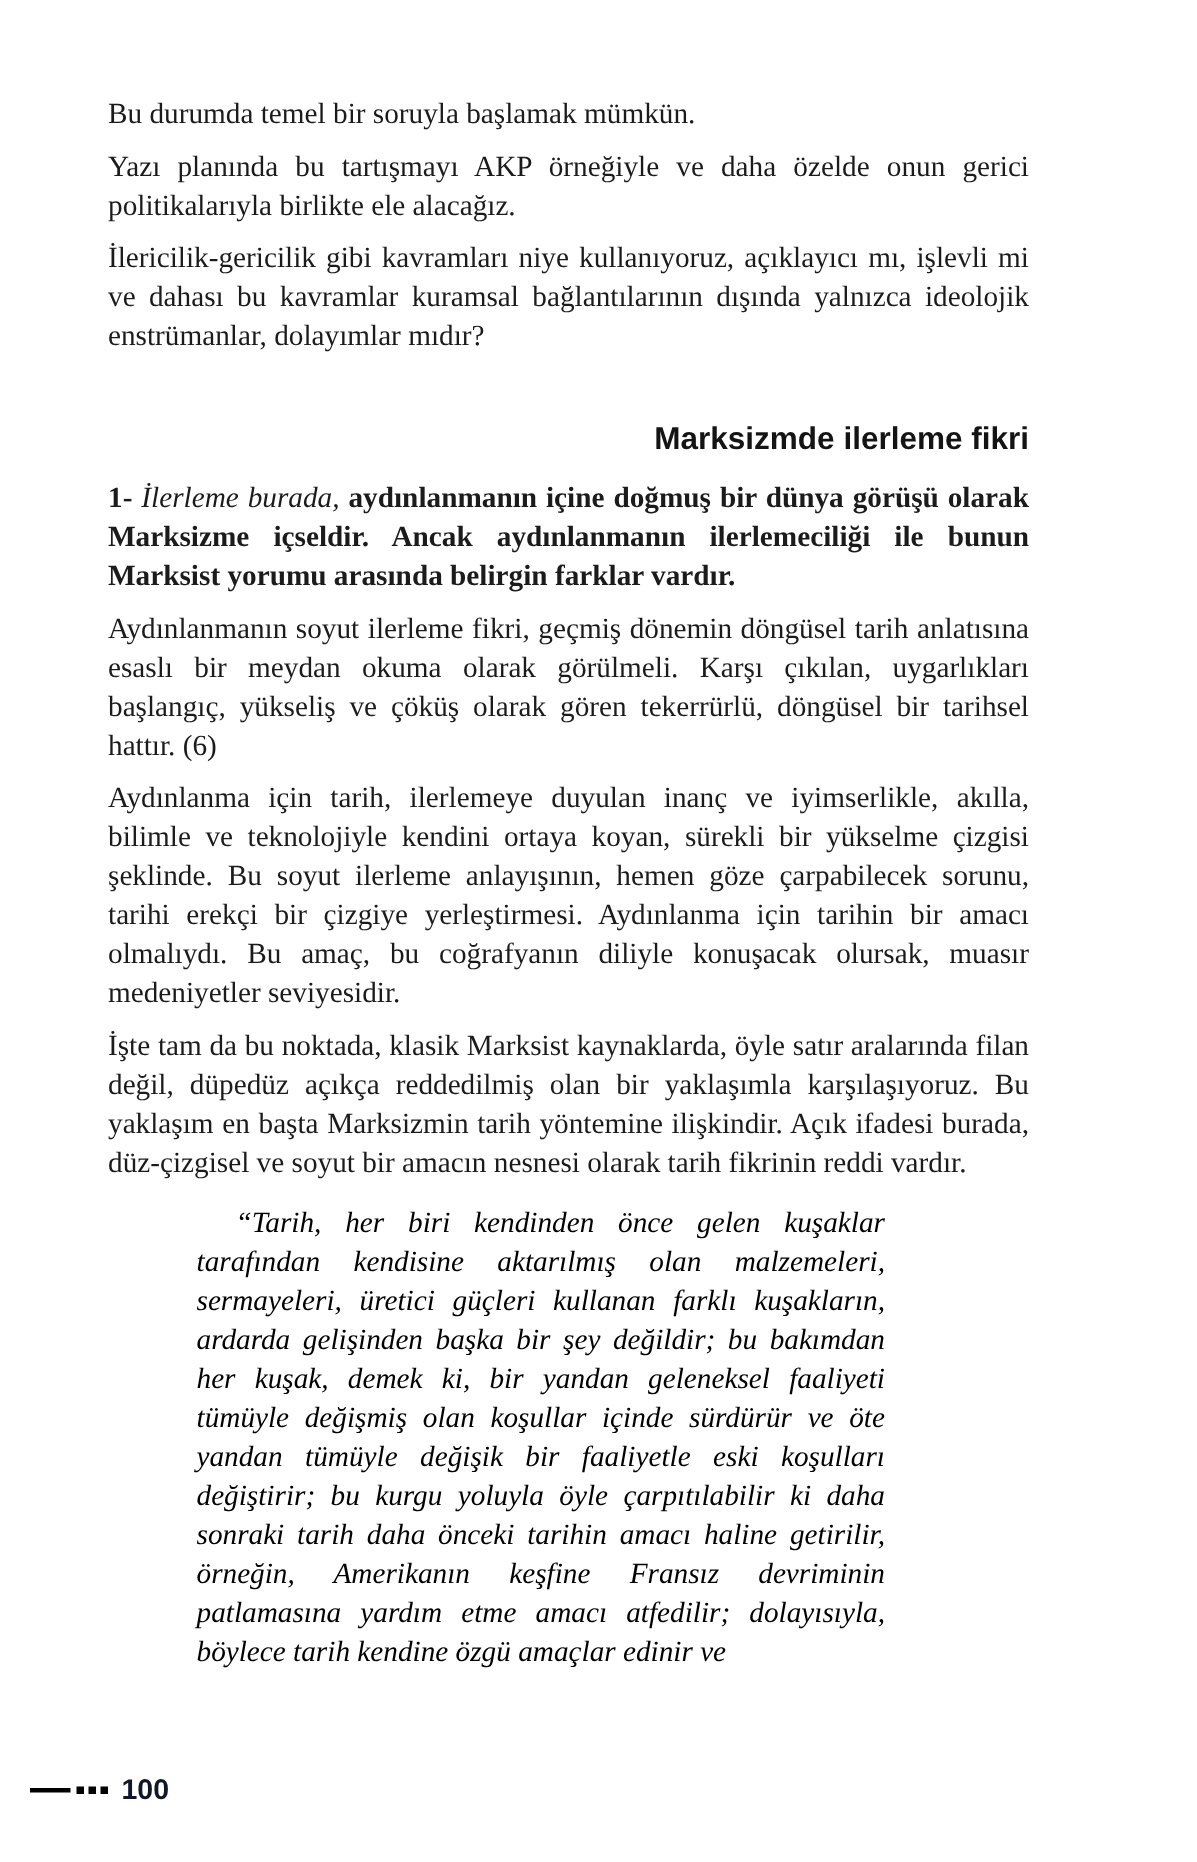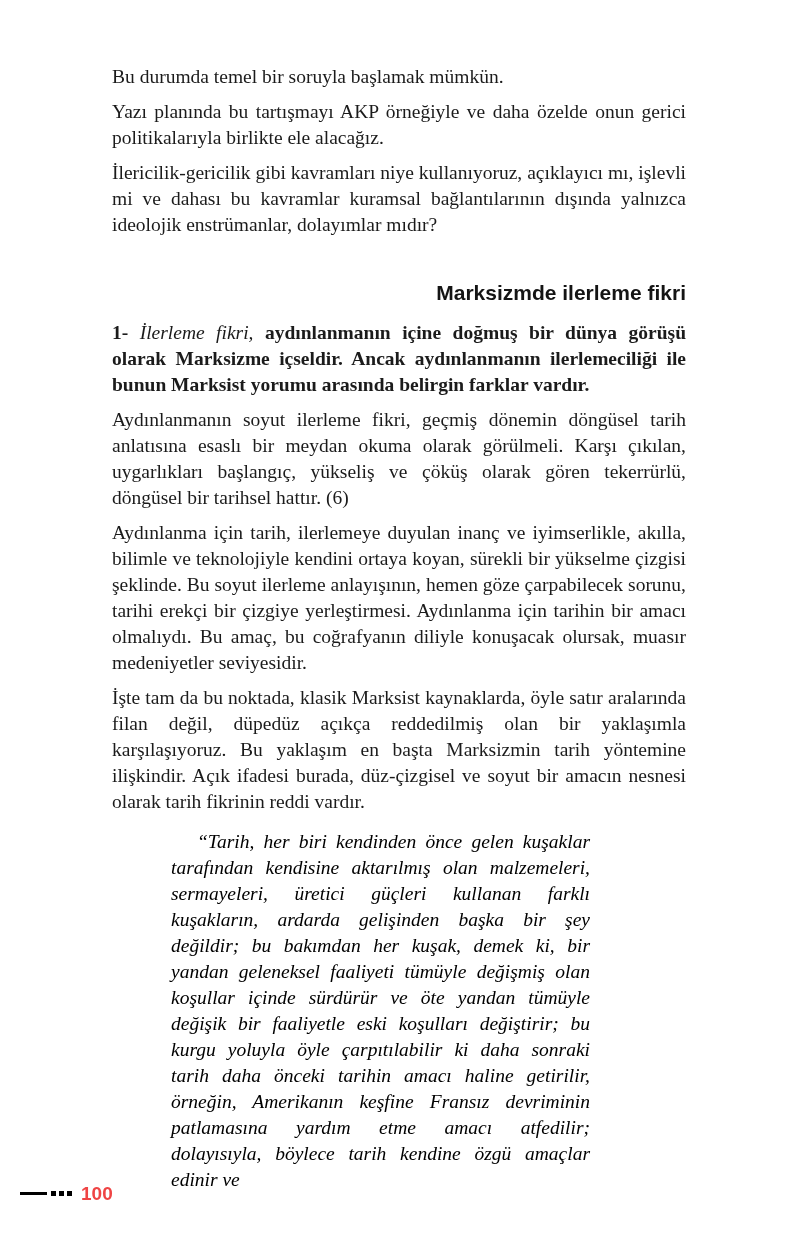--- a/index.html
+++ b/index.html
@@ -6,21 +6,21 @@
     margin: 0;
     padding: 0;
     background: #ffffff;
   }
   .page {
     position: relative;
     width: 798px;
     height: 1241px;
     background: #ffffff;
     box-sizing: border-box;
-    padding: 64px 112px 0 112px;
+    padding: 64px 112px 0 72px;
     font-family: "Liberation Serif", serif;
     font-size: 19.5px;
     line-height: 26px;
     color: #1b1b1b;
     overflow: hidden;
   }
   .para {
     margin: 0 0 9px 0;
     text-align: justify;
   }
@@ -66,37 +66,37 @@
     width: 5px;
     height: 5px;
     background: #000;
   }
   .footer .pagenum {
     font-family: "Liberation Sans", sans-serif;
     font-weight: 700;
     font-size: 19px;
     line-height: 19px;
     margin-left: 9px;
-    color: #ef4444;
+    color: #0f172a;
   }
 </style>
 </head>
 <body>
 
 <div class="page">
 
   <p class="para">Bu durumda temel bir soruyla başlamak mümkün.</p>
 
   <p class="para">Yazı planında bu tartışmayı AKP örneğiyle ve daha özelde onun gerici politikalarıyla birlikte ele alacağız.</p>
 
   <p class="para">İlericilik-gericilik gibi kavramları niye kullanıyoruz, açıklayıcı mı, işlevli mi ve dahası bu kavramlar kuramsal bağlantılarının dışında yalnızca ideolojik enstrümanlar, dolayımlar mıdır?</p>
 
   <h2 class="heading">Marksizmde ilerleme fikri</h2>
 
-  <p class="para emphasis"><b>1- </b><i>İlerleme fikri, </i><b>aydınlanmanın içine doğmuş bir dünya görüşü olarak Marksizme içseldir. Ancak aydınlanmanın ilerlemeciliği ile bunun Marksist yorumu arasında belirgin farklar vardır.</b></p>
+  <p class="para emphasis"><b>1- </b><i>İlerleme burada, </i><b>aydınlanmanın içine doğmuş bir dünya görüşü olarak Marksizme içseldir. Ancak aydınlanmanın ilerlemeciliği ile bunun Marksist yorumu arasında belirgin farklar vardır.</b></p>
 
   <p class="para">Aydınlanmanın soyut ilerleme fikri, geçmiş dönemin döngüsel tarih anlatısına esaslı bir meydan okuma olarak görülmeli. Karşı çıkılan, uygarlıkları başlangıç, yükseliş ve çöküş olarak gören tekerrürlü, döngüsel bir tarihsel hattır. (6)</p>
 
   <p class="para">Aydınlanma için tarih, ilerlemeye duyulan inanç ve iyimserlikle, akılla, bilimle ve teknolojiyle kendini ortaya koyan, sürekli bir yükselme çizgisi şeklinde. Bu soyut ilerleme anlayışının, hemen göze çarpabilecek sorunu, tarihi erekçi bir çizgiye yerleştirmesi. Aydınlanma için tarihin bir amacı olmalıydı. Bu amaç, bu coğrafyanın diliyle konuşacak olursak, muasır medeniyetler seviyesidir.</p>
 
   <p class="para">İşte tam da bu noktada, klasik Marksist kaynaklarda, öyle satır aralarında filan değil, düpedüz açıkça reddedilmiş olan bir yaklaşımla karşılaşıyoruz. Bu yaklaşım en başta Marksizmin tarih yöntemine ilişkindir. Açık ifadesi burada, düz-çizgisel ve soyut bir amacın nesnesi olarak tarih fikrinin reddi vardır.</p>
 
   <blockquote class="quote">“Tarih, her biri kendinden önce gelen kuşaklar tarafından kendisine aktarılmış olan malzemeleri, sermayeleri, üretici güçleri kullanan farklı kuşakların, ardarda gelişinden başka bir şey değildir; bu bakımdan her kuşak, demek ki, bir yandan geleneksel faaliyeti tümüyle değişmiş olan koşullar içinde sürdürür ve öte yandan tümüyle değişik bir faaliyetle eski koşulları değiştirir; bu kurgu yoluyla öyle çarpıtılabilir ki daha sonraki tarih daha önceki tarihin amacı haline getirilir, örneğin, Amerikanın keşfine Fransız devriminin patlamasına yardım etme amacı atfedilir; dolayısıyla, böylece tarih kendine özgü amaçlar edinir ve</blockquote>
 
   <div class="footer">

